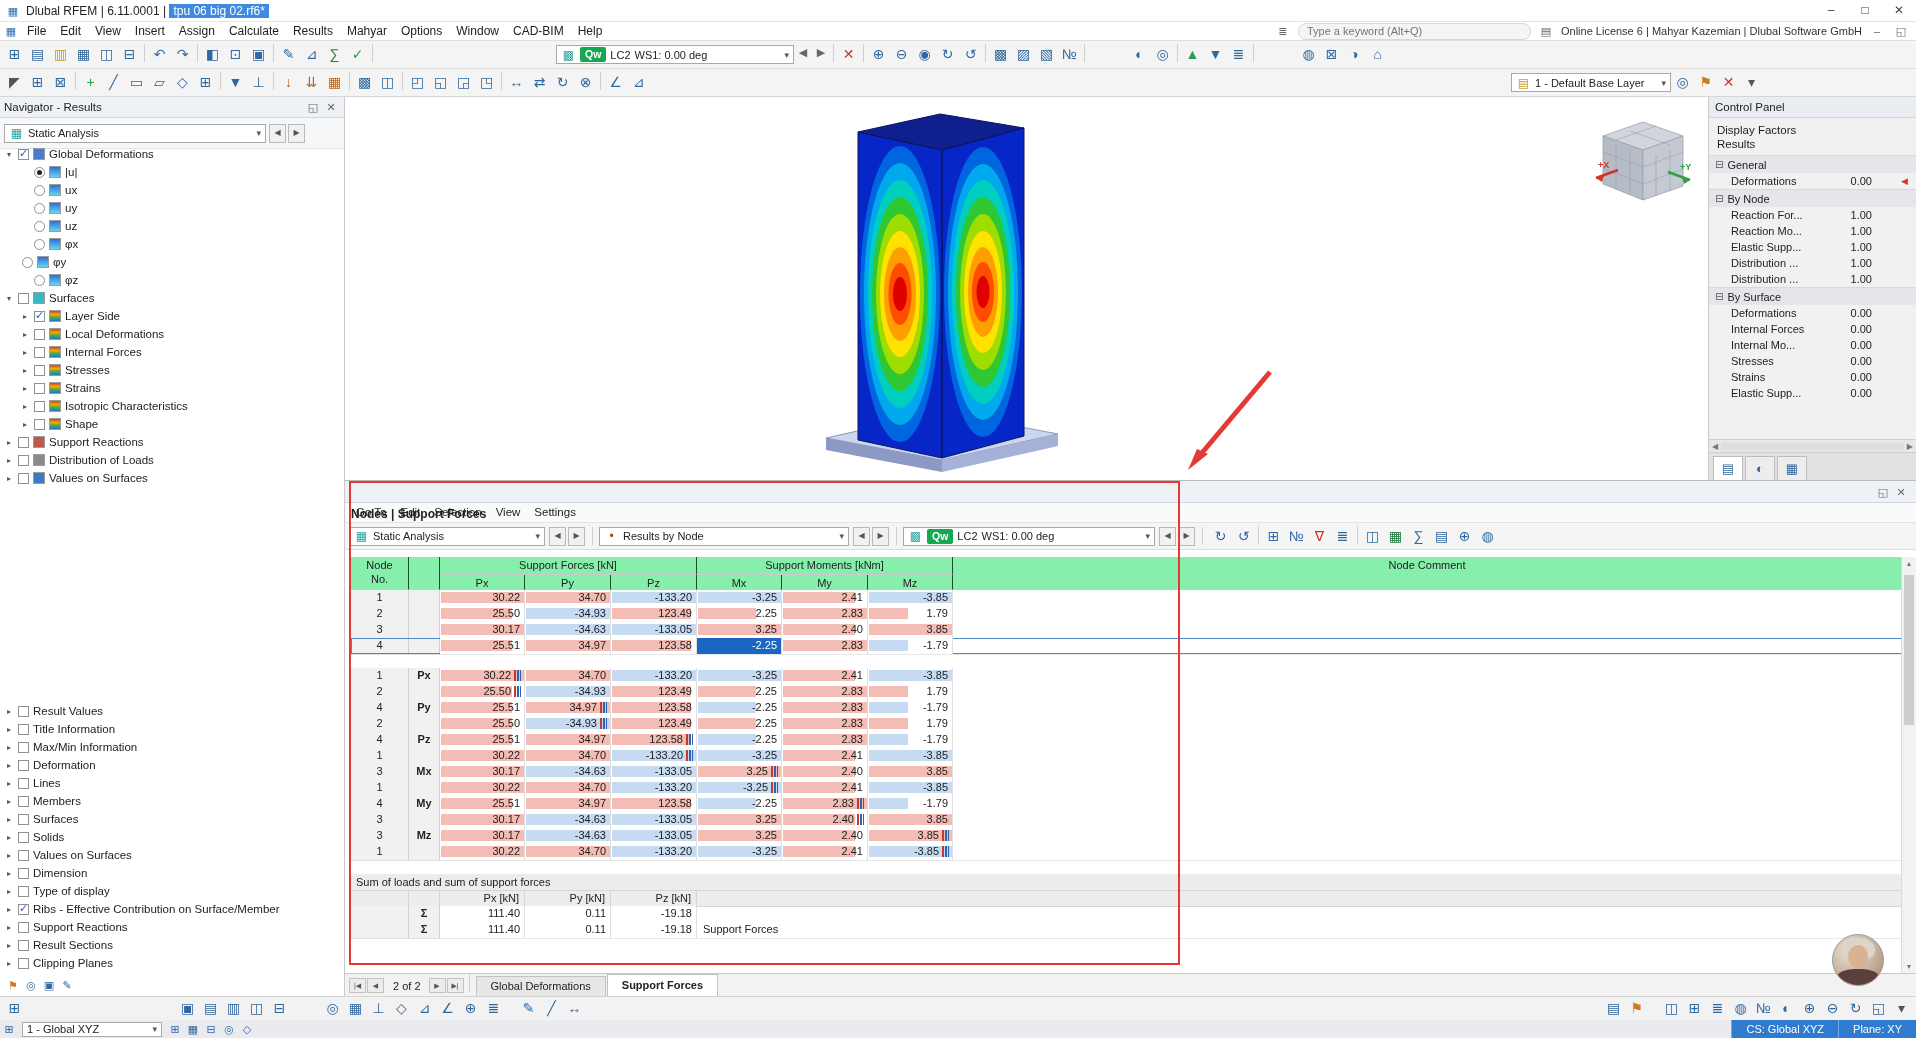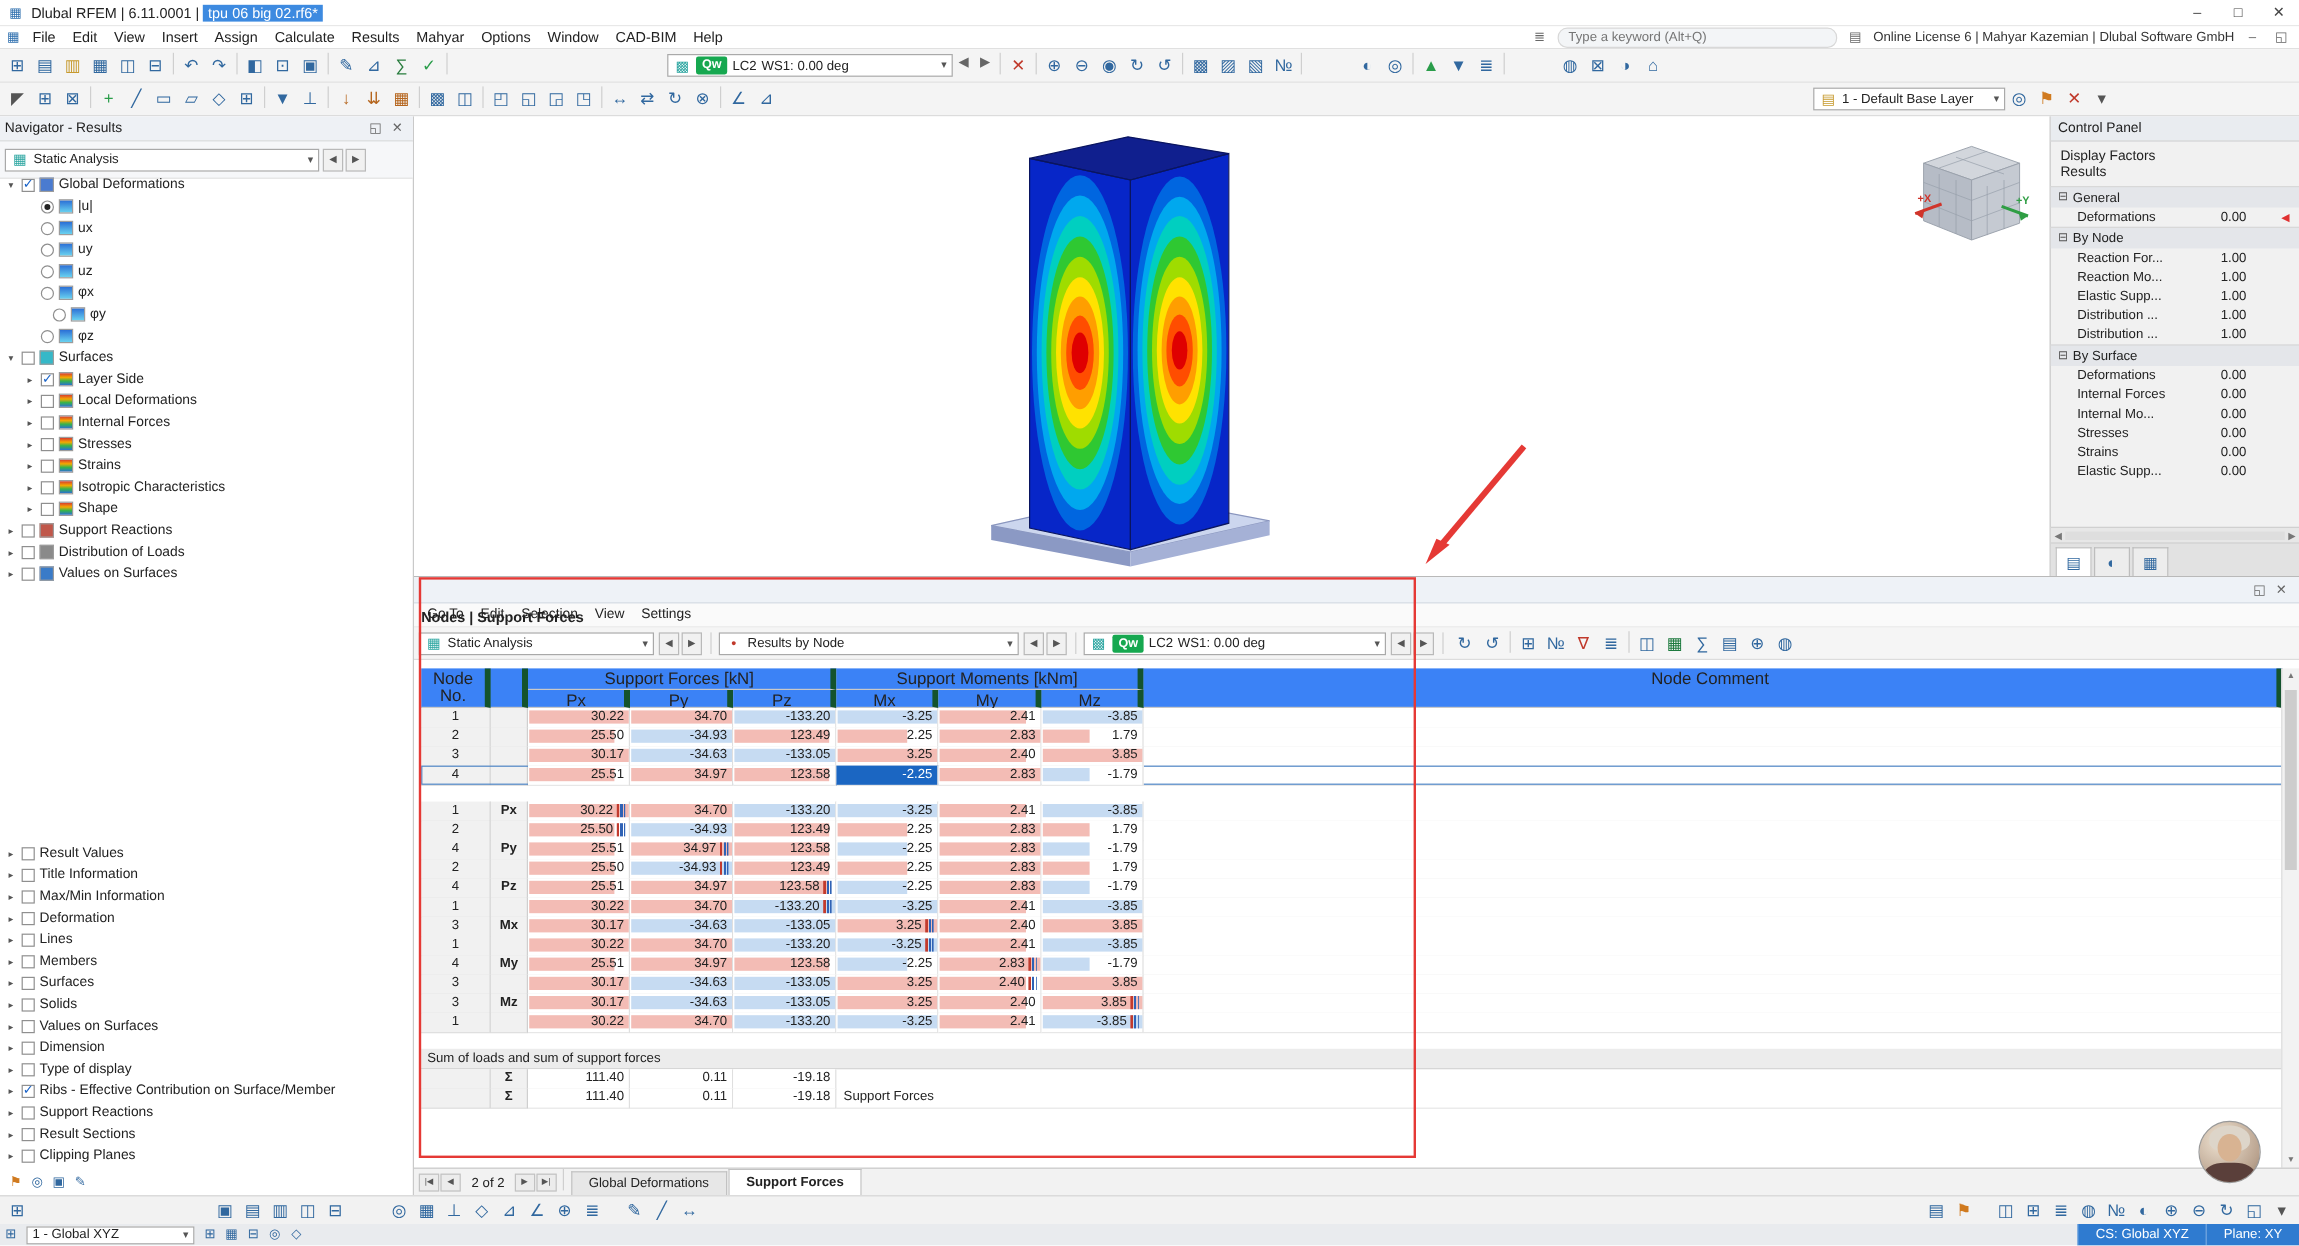--- a/index.html
+++ b/index.html
@@ -62,21 +62,21 @@
 
   #tablepanel{position:absolute;left:345px;top:480px;width:1571px;height:516px;background:#fff;border-top:1px solid #b9b9b9;box-sizing:border-box;}
   #tp-header{height:21px;background:#eef2f7;border-bottom:1px solid #cfd6de;display:flex;align-items:center;padding:0 6px;}
   #tp-title{font-weight:bold;font-size:12px;margin-top:44px;}
   #tp-menu{height:19px;display:flex;align-items:center;padding-left:4px;border-bottom:1px solid #e4e4e4;background:#fafafa;}
   #tp-menu .menu-item{font-size:11.5px;height:19px;line-height:19px;}
   #tp-toolbar{height:26px;display:flex;align-items:center;gap:3px;padding:0 4px;background:#f5f5f5;border-bottom:1px solid #dcdcdc;}
   #tp-grid{position:absolute;left:6px;top:76px;right:14px;}
   .trow{display:grid;grid-template-columns:58px 31px 85px 86px 86px 85px 86px 85px minmax(0,1fr);}
   .thead{display:grid;grid-template-columns:58px 31px 85px 86px 86px 85px 86px 85px minmax(0,1fr);grid-template-rows:18px 15px;}
-  .th{background:#3b82f6;border-right:5px solid #14532d;border-bottom:1px solid #c9c9c9;font-size:14px;text-align:center;line-height:14px;padding-top:1px;box-sizing:border-box;}
+  .th{background:#86efac;border-right:1px solid #14532d;border-bottom:1px solid #c9c9c9;font-size:11px;text-align:center;line-height:14px;padding-top:1px;box-sizing:border-box;}
   .r16{height:16px;}.r15{height:15px;}
   .cnode{background:#f1f1f1;border-right:1px solid #cfcfcf;border-bottom:1px solid #dfdfdf;text-align:center;font-size:11px;line-height:15px;}
   .clab{background:#f1f1f1;border-right:1px solid #cfcfcf;border-bottom:1px solid #dfdfdf;text-align:center;font-size:11px;line-height:15px;font-weight:bold;}
   .cnum{position:relative;border-right:1px solid #dfdfdf;border-bottom:1px solid #e7e7e7;background:#fff;overflow:hidden;}
   .cnum .nv{position:absolute;right:4px;top:1px;font-size:11px;line-height:13px;}
   .cnum.hasmk .nv{right:13px;}
   .bar{position:absolute;left:1px;top:2px;height:11px;}
   .bar.pos{background:#f3bcb5;}
   .bar.neg{background:#c6dbf2;}
   .csel{background:#1b66c2;}
@@ -315,21 +315,21 @@
         <span class="rd"></span>
         <span class="tic" style="background: linear-gradient(rgb(43, 111, 214), rgb(105, 210, 240));"></span>
         <span>uz</span>
       </div>
       <div class="trw" style="padding-left: 20px;">
         <span class="texp"></span>
         <span class="rd"></span>
         <span class="tic" style="background: linear-gradient(rgb(43, 111, 214), rgb(105, 210, 240));"></span>
         <span>φx</span>
       </div>
-      <div class="trw" style="padding-left: 30px;">
+      <div class="trw" style="padding-left: 8px;">
         <span class="texp"></span>
         <span class="rd"></span>
         <span class="tic" style="background: linear-gradient(rgb(43, 111, 214), rgb(105, 210, 240));"></span>
         <span>φy</span>
       </div>
       <div class="trw" style="padding-left: 20px;">
         <span class="texp"></span>
         <span class="rd"></span>
         <span class="tic" style="background: linear-gradient(rgb(43, 111, 214), rgb(105, 210, 240));"></span>
         <span>φz</span>
@@ -1144,20 +1144,28 @@
         </div>
         <div class="cnum r16 hasmk">
           <div class="bar neg" style="width: 100%;"></div>
           <span class="nv">-3.85</span>
           <span class="mkr"></span>
         </div>
         <div class="ccom r16"></div>
       </div>
       <div class="gaprow"></div>
       <div class="sect">Sum of loads and sum of support forces</div>
+      <div class="trow r15">
+        <div class="cshg r15"></div>
+        <div class="cshg r15"></div>
+        <div class="csh r15">Px [kN]</div>
+        <div class="csh r15">Py [kN]</div>
+        <div class="csh r15">Pz [kN]</div>
+        <div class="cshg r15" style="grid-column: 6 / 10;"></div>
+      </div>
       <div class="trow r16">
         <div class="cnode r16"></div>
         <div class="clab r16">Σ</div>
         <div class="cnum r16">
           <span class="nv">111.40</span>
         </div>
         <div class="cnum r16">
           <span class="nv">0.11</span>
         </div>
         <div class="cnum r16">

